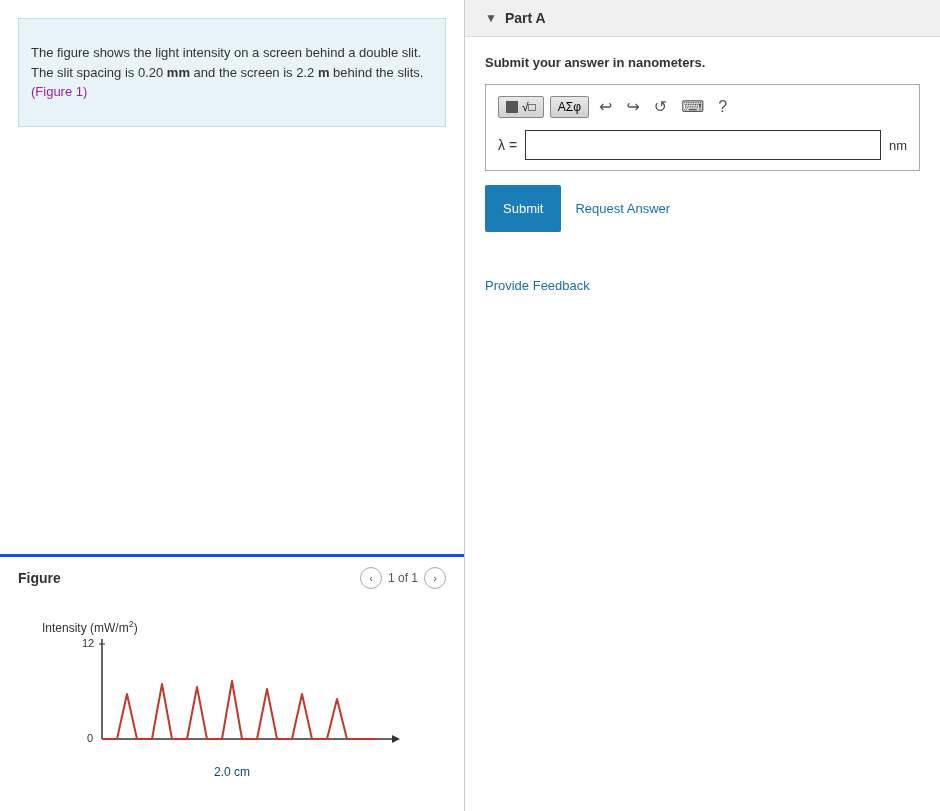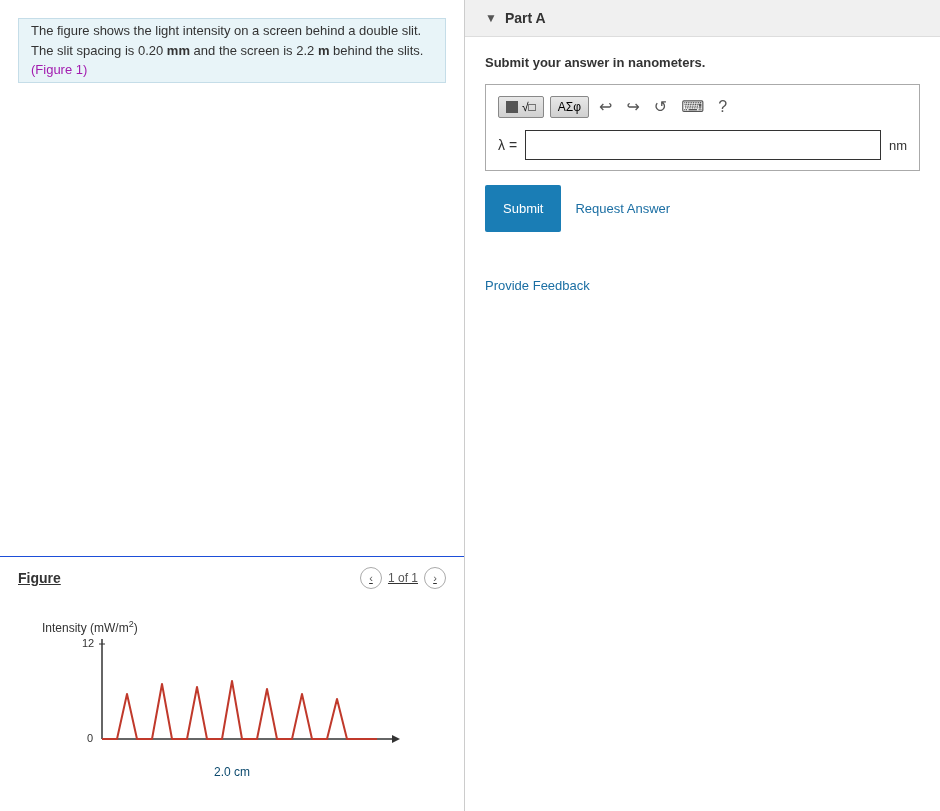--- a/index.html
+++ b/index.html
@@ -20,34 +20,33 @@
       width: 465px;
       border-right: 1px solid #ccc;
       padding: 0;
       display: flex;
       flex-direction: column;
     }
     .problem-text {
       background: #e8f4f8;
       border: 1px solid #c5dde8;
       margin: 18px 18px 10px 18px;
-      padding: 2px 12px;
+      padding: 24px 12px;
       font-size: 13px;
       line-height: 1.5;
       color: #333;
     }
     .problem-text .figure-link {
       color: #a21caf;
       cursor: pointer;
     }
     .figure-section {
       margin-top: auto;
-      border-top: 1px solid #1d4ed8;
+      border-top: 3px solid #1d4ed8;
       padding: 10px 18px 0 18px;
-      text-decoration: underline;
     }
     .figure-header {
       display: flex;
       align-items: center;
       justify-content: space-between;
       padding-bottom: 8px;
     }
     .figure-title {
       font-weight: bold;
       font-size: 14px;

